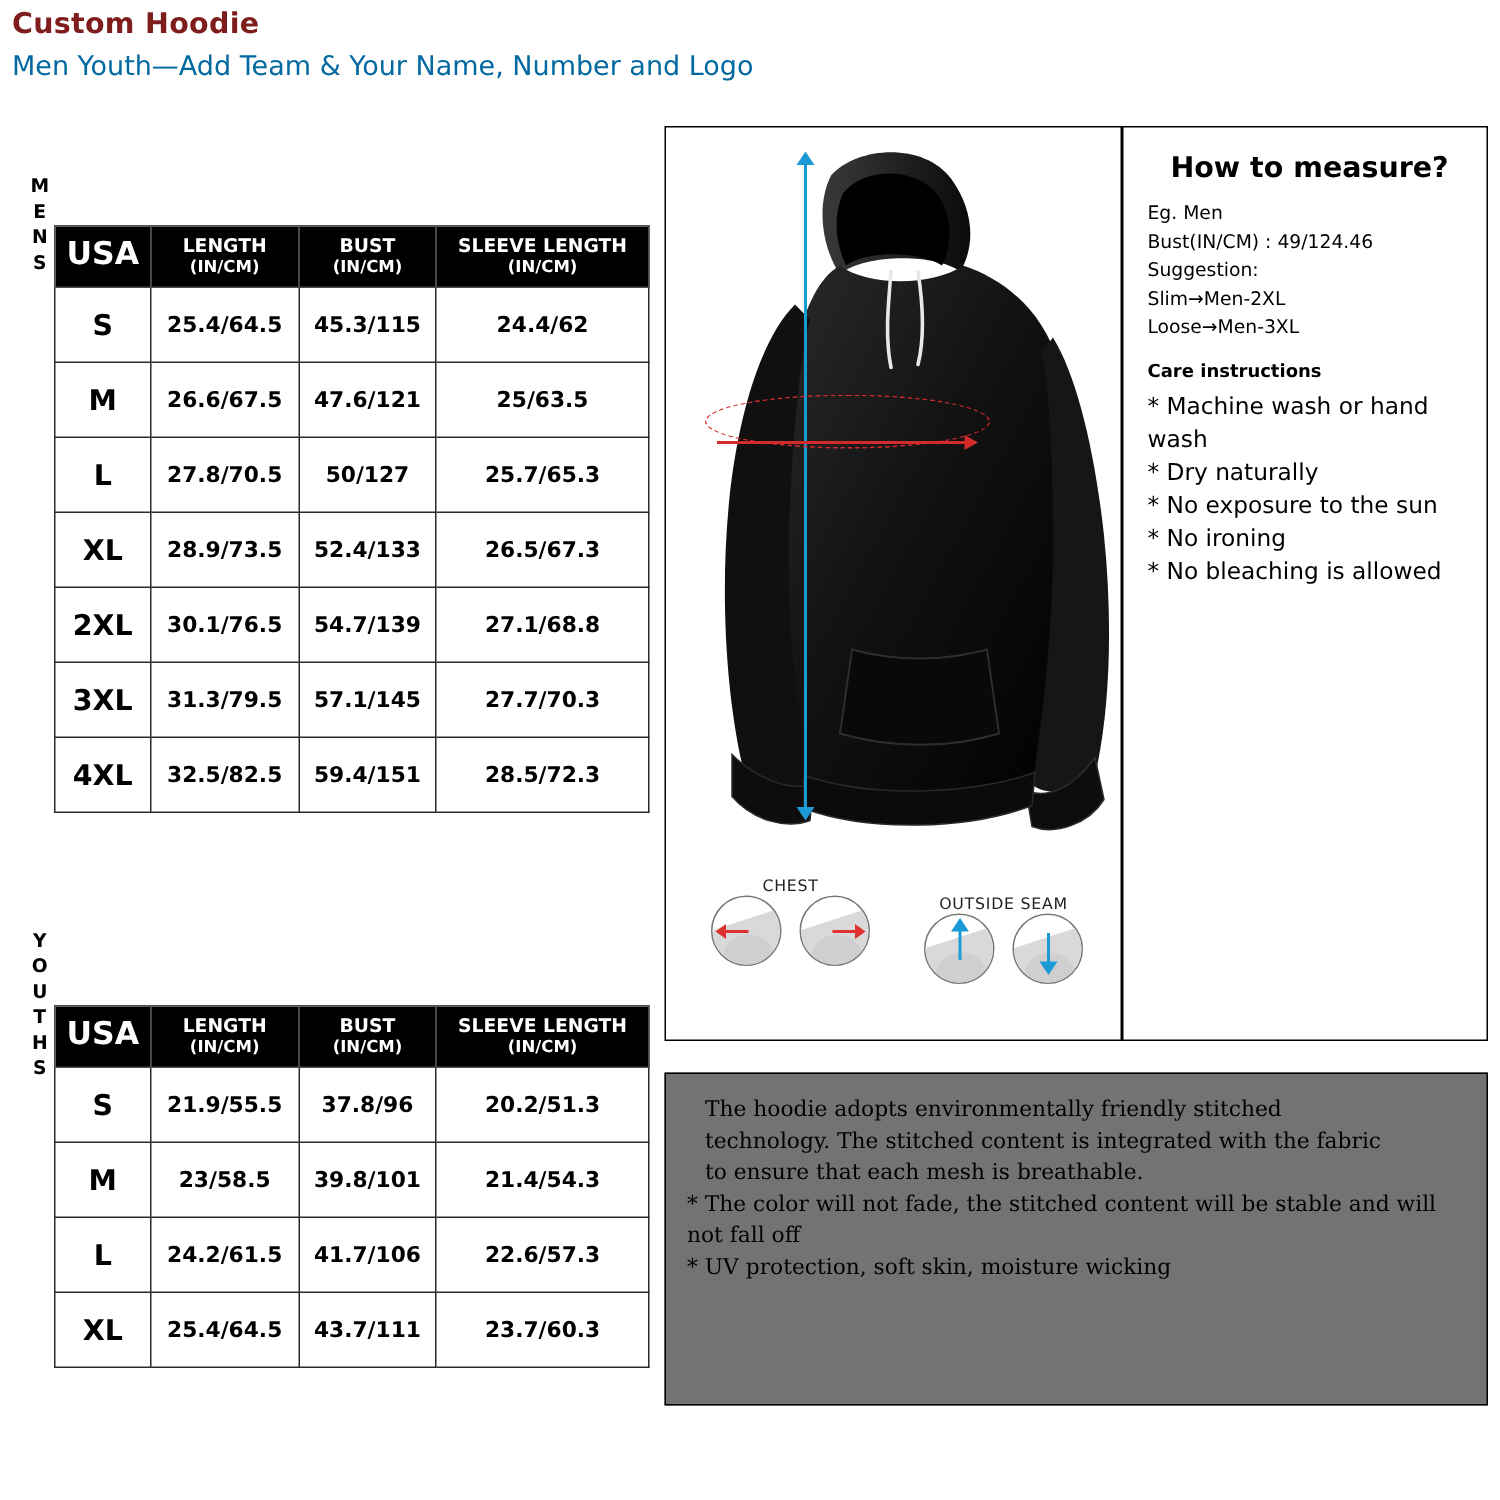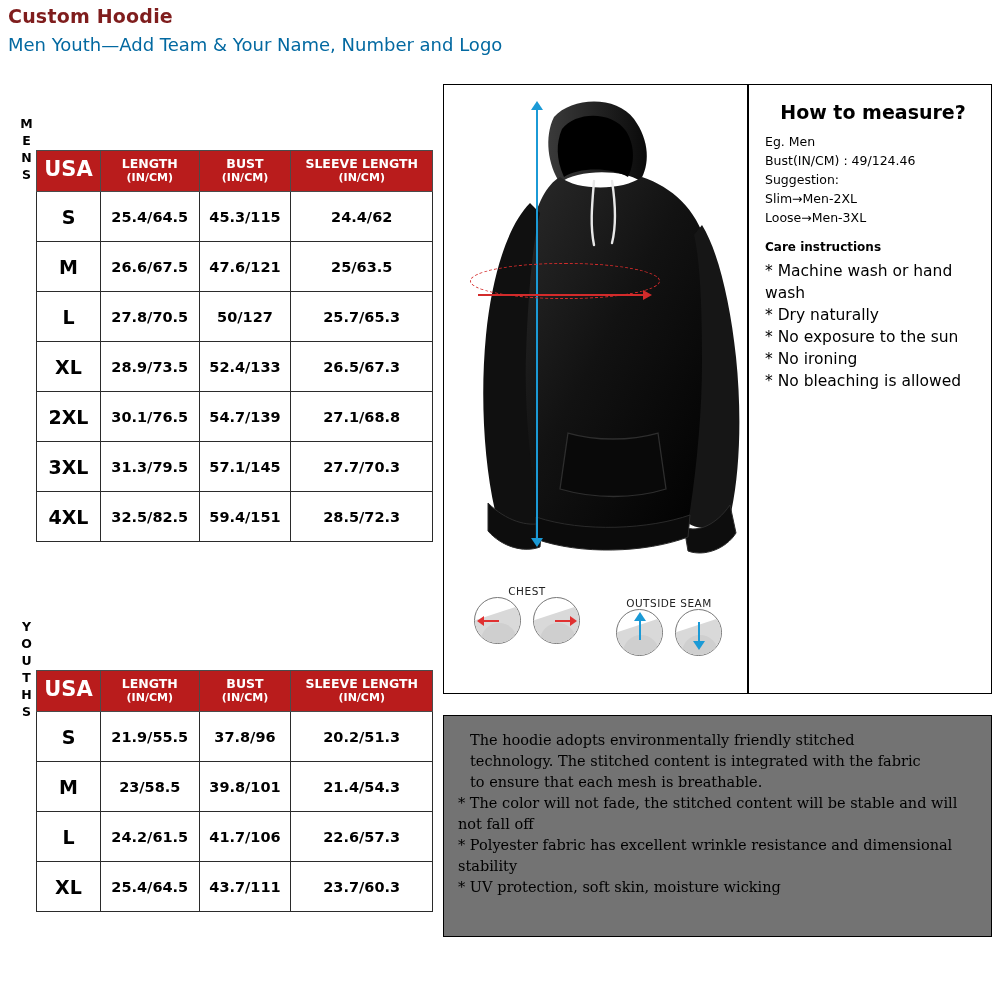--- a/index.html
+++ b/index.html
@@ -47,21 +47,21 @@
     border-collapse: collapse;
     width: 397px;
     background: #fff;
   }
   table.size th, table.size td {
     border: 1px solid #2b2b2b;
     text-align: center;
     vertical-align: middle;
   }
   table.size thead th {
-    background: #b91c1c;
+    background: #000000;
     color: #ffffff;
     border: 1px solid #4b4b4b;
     font-weight: bold;
     padding: 6px 2px;
     line-height: 14px;
   }
   table.size thead th .unit { display: block; font-size: 11px; font-weight: bold; }
   table.size thead th.usa { font-size: 21px; font-weight: bold; padding-bottom: 10px; }
   table.size thead th.col { font-size: 12.5px; }
   table.size tbody td { padding: 8px 2px; font-size: 14.5px; font-weight: bold; height: 50px; }
@@ -384,18 +384,17 @@
       <div>* No bleaching is allowed</div>
     </div>
   </div>
 
   <div class="bottom-panel">
     <div class="serif">
       <div class="l-indent">The hoodie adopts environmentally friendly stitched</div>
       <div class="l-indent">technology. The stitched content is integrated with the fabric</div>
       <div class="l-indent">to ensure that each mesh is breathable.</div>
       <div>* The color will not fade, the stitched content will be stable and will not fall off</div>
-      <div>* Polyester fabric has excellent wrinkle resistance and dimensional stability</div>
       <div>* UV protection, soft skin, moisture wicking</div>
     </div>
   </div>
 
 </div>
 
 </body></html>

